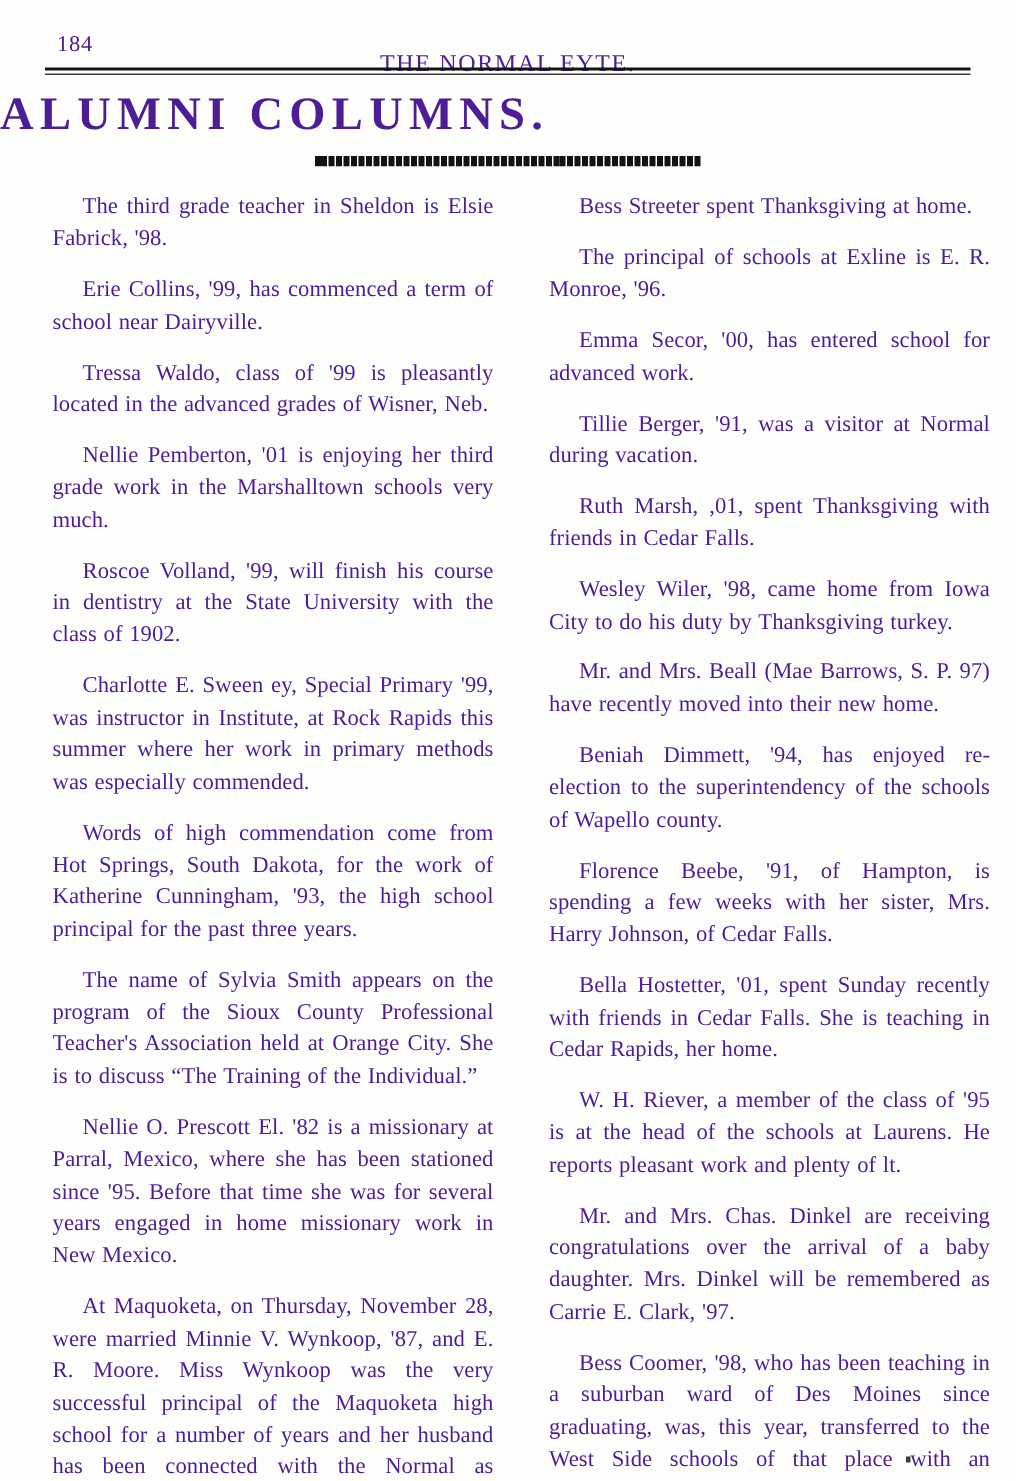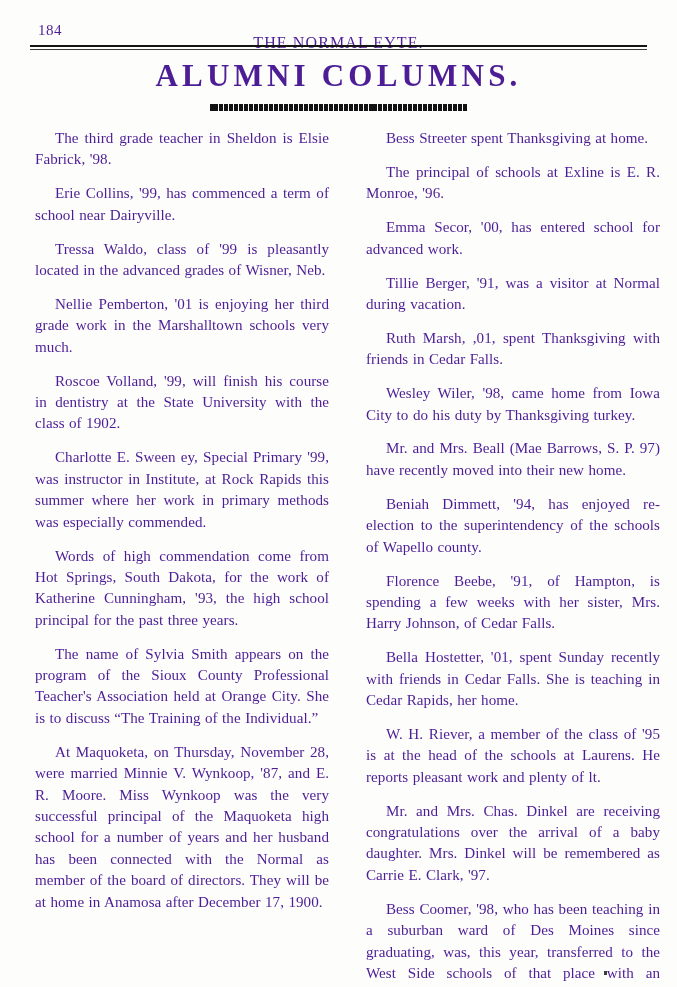--- a/index.html
+++ b/index.html
@@ -67,21 +67,20 @@
     width: 100%;
     height: 1px;
     background: #3a3a3a;
   }
   
   .page-title {
     position: absolute;
     top: 58px;
     left: 0;
     right: 0;
-    text-align: center;
     font-size: 31px;
     font-weight: bold;
     letter-spacing: 4.2px;
     font-family: "Liberation Serif", "DejaVu Serif", serif;
   }
   
   .ornament {
     position: absolute;
     top: 104px;
     left: 50%;
@@ -210,20 +209,21 @@
   <div class="columns">
     <div class="col">
         <p>The third grade teacher in Sheldon is Elsie Fabrick, '98.</p>
         <p>Erie Collins, '99, has commenced a term of school near Dairyville.</p>
         <p>Tressa Waldo, class of '99 is pleasantly located in the advanced grades of Wisner, Neb.</p>
         <p>Nellie Pemberton, '01 is enjoying her third grade work in the Marshalltown schools very much.</p>
         <p>Roscoe Volland, '99, will finish his course in dentistry at the State University with the class of 1902.</p>
         <p>Charlotte E. Sween ey, Special Primary '99, was instructor in Institute, at Rock Rapids this summer where her work in primary methods was especially commended.</p>
         <p>Words of high commendation come from Hot Springs, South Dakota, for the work of Katherine Cunningham, '93, the high school principal for the past three years.</p>
         <p>The name of Sylvia Smith appears on the program of the Sioux County Professional Teacher's Association held at Orange City. She is to discuss “The Training of the Individual.”</p>
+        <p>Nellie O. Prescott El. '82 is a missionary at Parral, Mexico, where she has been stationed since '95. Before that time she was for several years engaged in home missionary work in New Mexico.</p>
         <p>At Maquoketa, on Thursday, November 28, were married Minnie V. Wynkoop, '87, and E. R. Moore. Miss Wynkoop was the very successful principal of the Maquoketa high school for a number of years and her husband has been connected with the Normal as member of the board of directors. They will be at home in Anamosa after December 17, 1900.</p>
       </div>
     <div class="col">
         <p>Bess Streeter spent Thanksgiving at home.</p>
         <p>The principal of schools at Exline is E. R. Monroe, '96.</p>
         <p>Emma Secor, '00, has entered school for advanced work.</p>
         <p>Tillie Berger, '91, was a visitor at Normal during vacation.</p>
         <p>Ruth Marsh, ,01, spent Thanksgiving with friends in Cedar Falls.</p>
         <p>Wesley Wiler, '98, came home from Iowa City to do his duty by Thanksgiving turkey.</p>
         <p>Mr. and Mrs. Beall (Mae Barrows, S. P. 97) have recently moved into their new home.</p>

